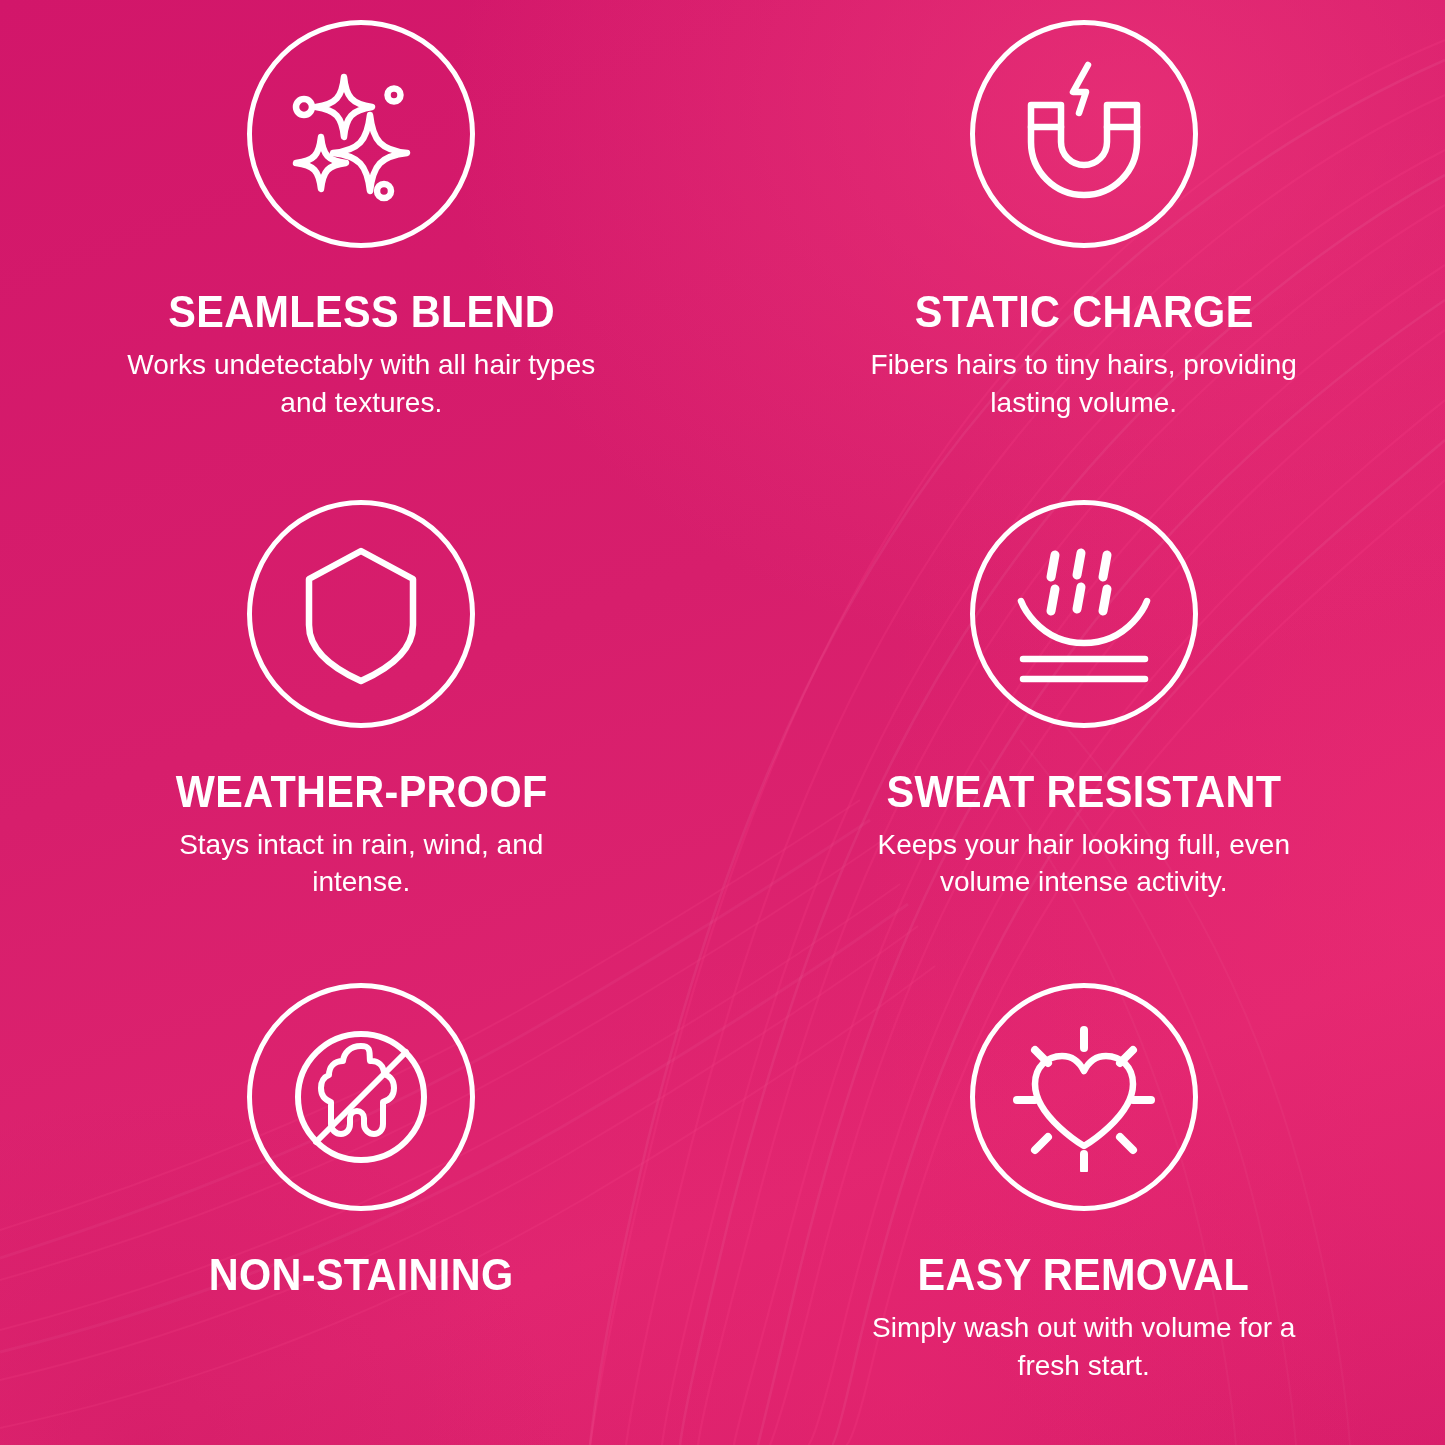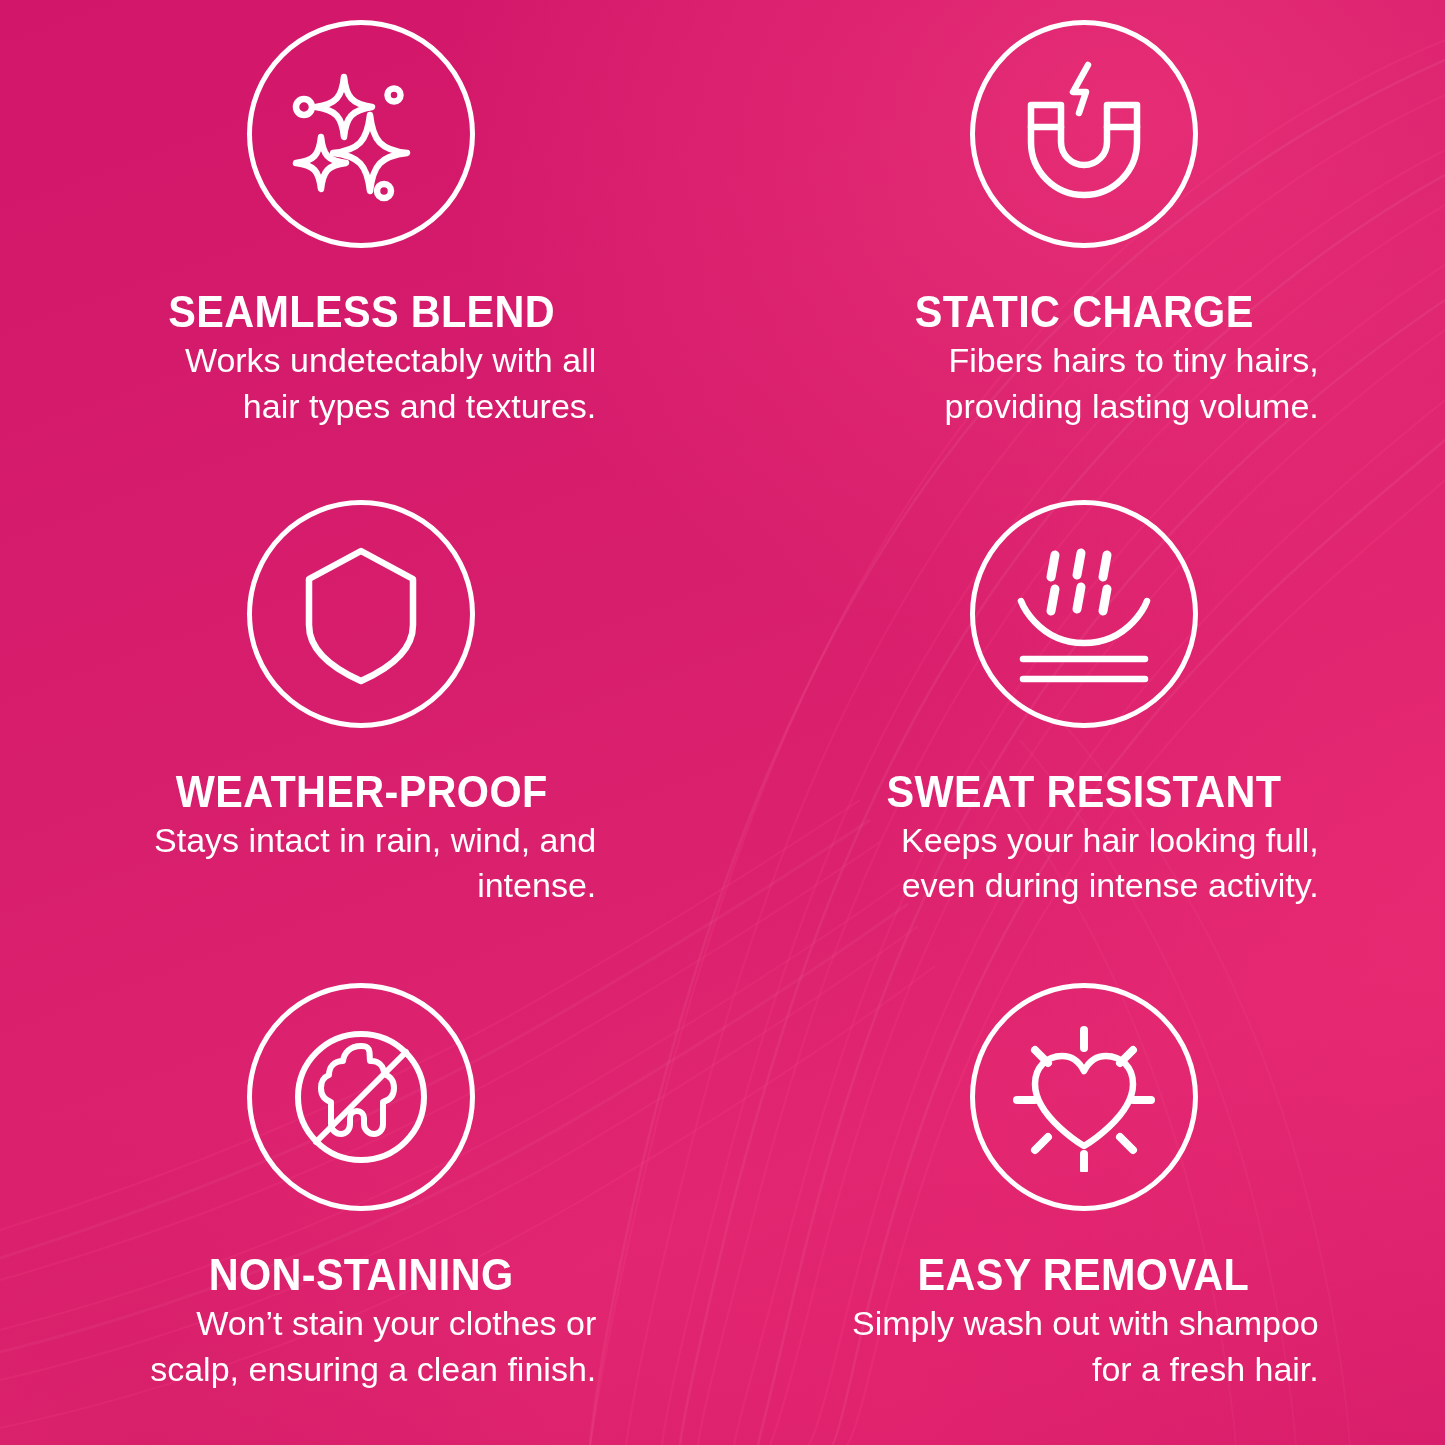--- a/index.html
+++ b/index.html
@@ -67,24 +67,24 @@
     letter-spacing: 0.4px;
     line-height: 1;
     margin-top: 42px;
     text-align: center;
     white-space: nowrap;
     transform: scaleX(0.94);
   }
 
   .feature-desc {
     color: #ffffff;
-    font-size: 34px;
+    font-size: 28px;
     line-height: 1.34;
-    text-align: right;
-    margin-top: 4px;
+    text-align: center;
+    margin-top: 12px;
     max-width: 470px;
     font-weight: 400;
   }
 
   
   .row1 { padding-top: 20px; }
   .row2 { padding-top: 18px; }
   .row3 { padding-top: 20px; }
 </style>
 </head>
@@ -181,21 +181,21 @@
             <line x1="46" y1="50" x2="42" y2="72"></line>
             <line x1="72" y1="48" x2="68" y2="70"></line>
             <line x1="98" y1="50" x2="94" y2="72"></line>
           </g>
           <path d="M12 62 C12 62 28 104 75 104 C122 104 138 62 138 62"></path>
           <line x1="14" y1="120" x2="136" y2="120"></line>
           <line x1="14" y1="140" x2="136" y2="140"></line>
         </svg>
       </div>
       <div class="feature-title">SWEAT RESISTANT</div>
-      <div class="feature-desc">Keeps your hair looking full, even during intense activity.</div>
+      <div class="feature-desc">Keeps your hair looking full, even volume intense activity.</div>
     </div>
 
     <div class="cell row3">
       <div class="icon-ring">
         <svg width="154" height="154" viewBox="0 0 154 154" fill="none" stroke="#ffffff" stroke-width="6" stroke-linecap="round" stroke-linejoin="round">
           <circle cx="77" cy="77" r="63"></circle>
           <line x1="32" y1="122" x2="122" y2="32"></line>
           <path d="M77 26
                    C66 26 60 33 59 41
                    C50 41 45 47 45 55
@@ -211,21 +211,20 @@
                    C80 110 85 114 90 114
                    C95 114 99 110 99 104
                    L99 82
                    C106 80 110 75 110 68
                    C110 61 106 56 100 54
                    C100 46 94 40 86 41
                    C85 33 88 26 77 26 Z"></path>
         </svg>
       </div>
       <div class="feature-title">NON-STAINING</div>
-      <div class="feature-desc">Won’t stain your clothes or scalp, ensuring a clean finish.</div>
     </div>
 
     <div class="cell row3">
       <div class="icon-ring">
         <svg width="150" height="150" viewBox="0 0 150 150" fill="none" stroke="#ffffff" stroke-width="6.5" stroke-linecap="round" stroke-linejoin="round">
           <path d="M75 124
                    C75 124 26 95 26 62
                    C26 45 38 34 53 34
                    C64 34 71 41 75 49
                    C79 41 86 34 97 34
@@ -237,17 +236,17 @@
             <line x1="8" y1="78" x2="26" y2="78"></line>
             <line x1="124" y1="78" x2="142" y2="78"></line>
             <line x1="26" y1="28" x2="39" y2="41"></line>
             <line x1="111" y1="41" x2="124" y2="28"></line>
             <line x1="26" y1="128" x2="39" y2="115"></line>
             <line x1="111" y1="115" x2="124" y2="128"></line>
           </g>
         </svg>
       </div>
       <div class="feature-title">EASY REMOVAL</div>
-      <div class="feature-desc">Simply wash out with shampoo for a fresh hair.</div>
+      <div class="feature-desc">Simply wash out with volume for a fresh start.</div>
     </div>
 
   </div>
 </div>
 
 </body></html>

